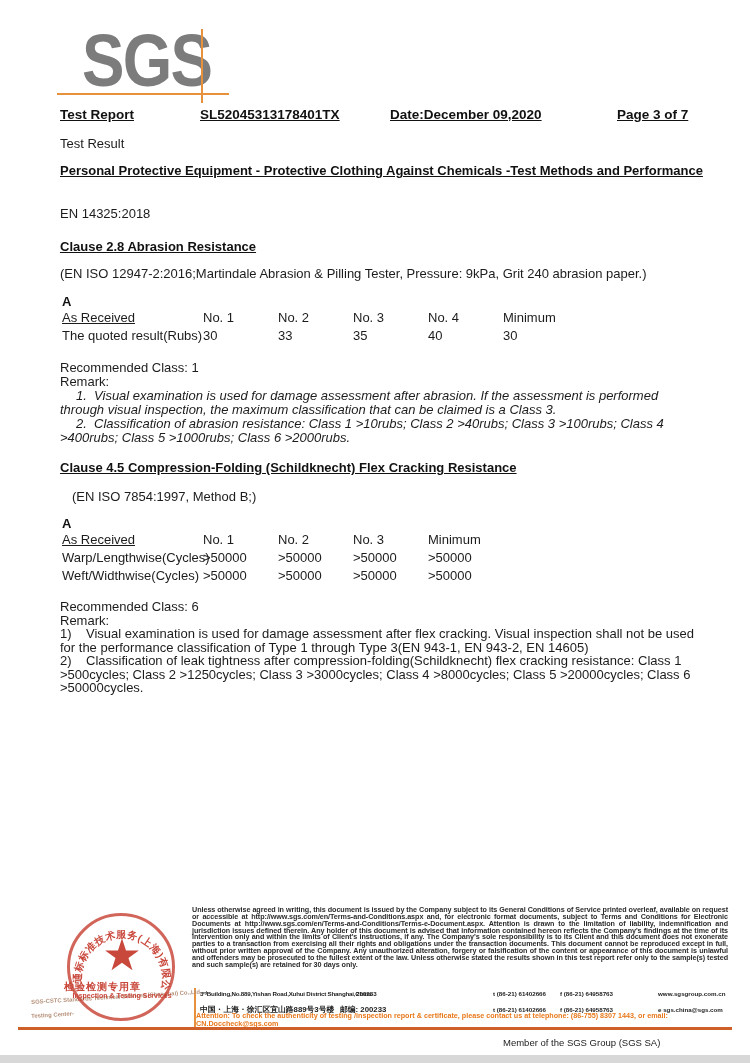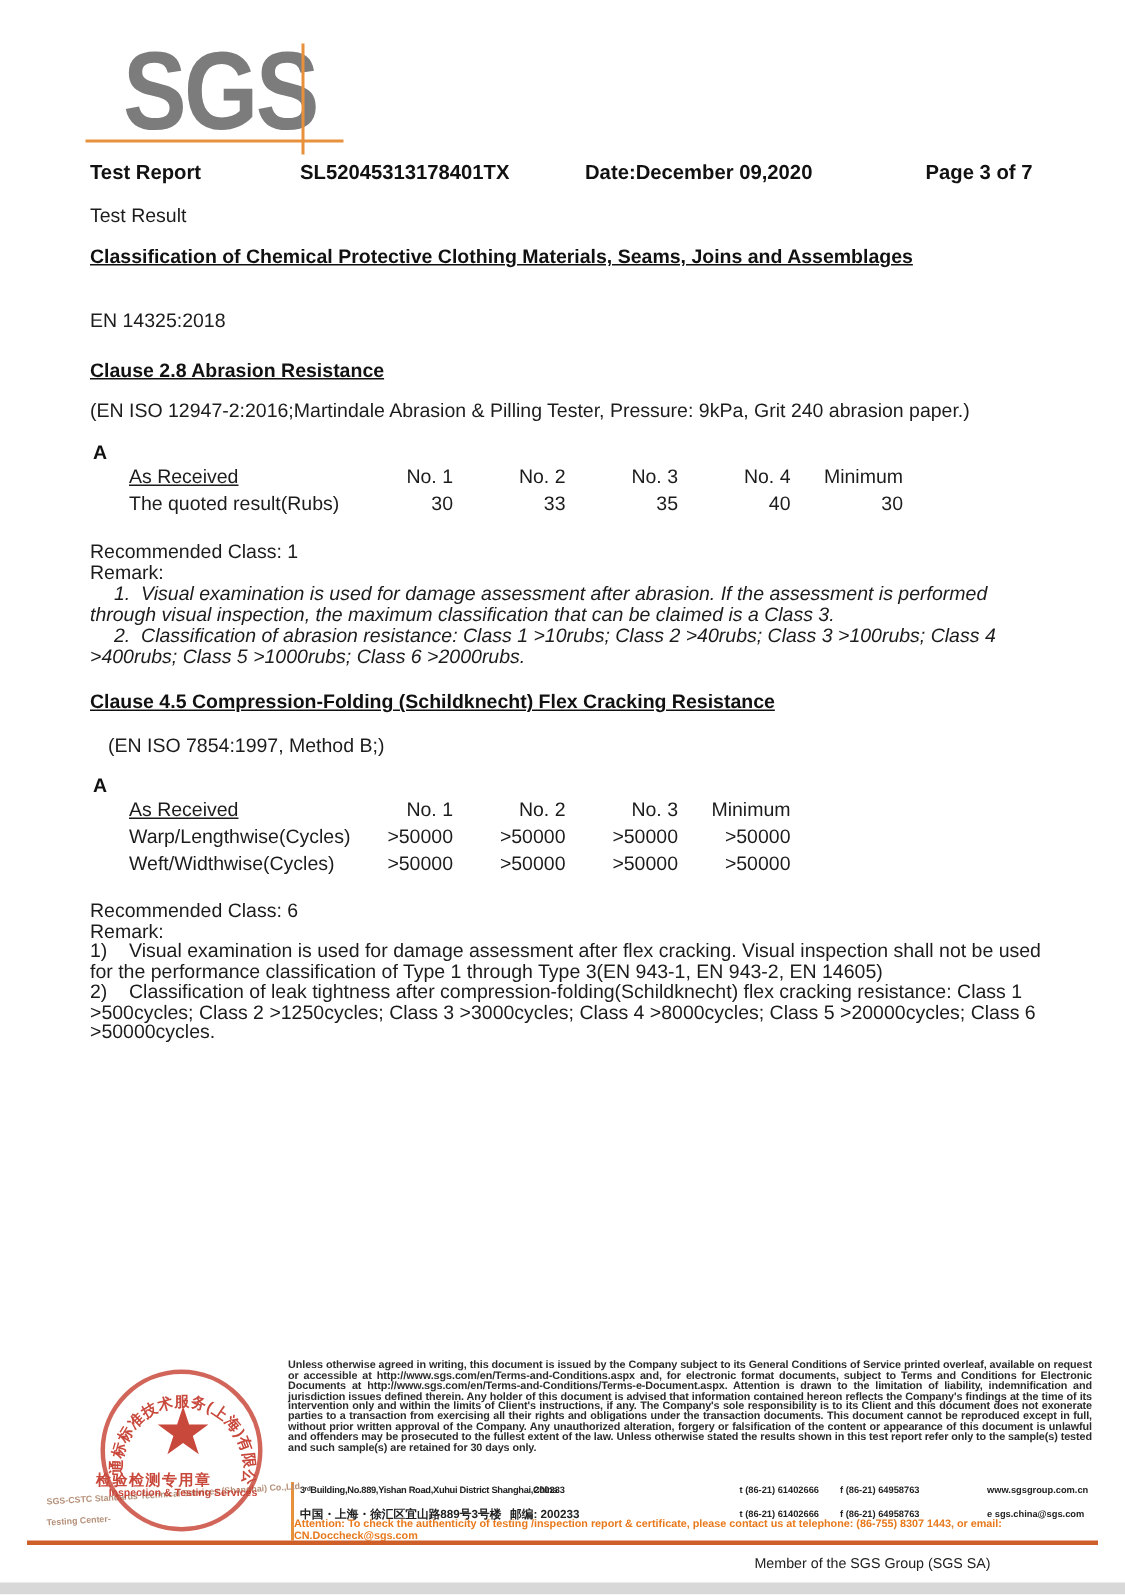--- a/index.html
+++ b/index.html
@@ -15,32 +15,32 @@
 
   
   .logo-text {
     left:82px; top:30px; font-size:74px; font-weight:bold; color:#7c7c7c;
     line-height:62px; letter-spacing:-2px; transform:scaleX(0.86); transform-origin:left top;
   }
   .logo-vline { left:201px; top:29px; width:2px; height:74px; background:#e8913c; }
   .logo-hline { left:57px; top:93px; width:172px; height:2px; background:#e8913c; }
 
   
-  .hdr { top:108px; font-size:13.5px; font-weight:bold; color:#111; line-height:14px; }
+  .hdr { top:108px; font-size:13.5px; font-weight:bold; color:#111; line-height:14px;text-decoration:underline; }
 
   .line { line-height:15px; white-space:nowrap; }
   .para { line-height:13.6px; width:642px; text-align:left; }
   .indent1 { text-indent:16px;font-style:italic; }
 
   
-  .ttable { left:62px;margin-left:24px; }
+  .ttable { left:62px; }
   .trow { display:flex; line-height:14px; }
   .trow + .trow { margin-top:4px; }
   .tlabel { width:141px; white-space:nowrap; }
-  .tcell { width:75px; text-align:right; }
+  .tcell { width:75px; text-align:left; }
 
   
   .disclaimer {
     left:192px; top:907px; width:536px; font-size:7.2px; line-height:6.85px;
     font-weight:600; color:#2c2c2c; text-align:justify; letter-spacing:-0.05px;
   }
   .attention {
     left:196px; top:976px; width:536px; font-size:7.2px; line-height:7.6px;
     font-weight:bold; color:#e8791c;margin-top:36px;
   }
@@ -75,21 +75,21 @@
 <div class="abs logo-hline"></div>
 
 <div class="abs hdr nowrap" style="left:60px">Test Report</div>
 <div class="abs hdr nowrap" style="left:200px">SL52045313178401TX</div>
 <div class="abs hdr nowrap" style="left:390px">Date:December 09,2020</div>
 <div class="abs hdr nowrap" style="left:617px">Page 3 of 7</div>
 
 <div class="abs nowrap" style="left:60px; top:136px">Test Result</div>
 
 <div class="abs" style="left:60px; top:163px">
-  <div class="line b u">Classification of Chemical Protective Clothing Materials, Seams, Joins and Assemblages</div>
+  <div class="line b u">Personal Protective Equipment - Protective Clothing Against Chemicals -Test Methods and Performance</div>
 </div>
 
 <div class="abs nowrap" style="left:60px; top:206px">EN 14325:2018</div>
 
 <div class="abs b u nowrap" style="left:60px; top:239px">Clause 2.8 Abrasion Resistance</div>
 <div class="abs nowrap" style="left:60px; top:266px">(EN ISO 12947-2:2016;Martindale Abrasion &amp; Pilling Tester, Pressure: 9kPa, Grit 240 abrasion paper.)</div>
 <div class="abs b nowrap" style="left:62px; top:294px">A</div>
 
 <div class="abs ttable" style="top:311px">
   <div class="trow">

